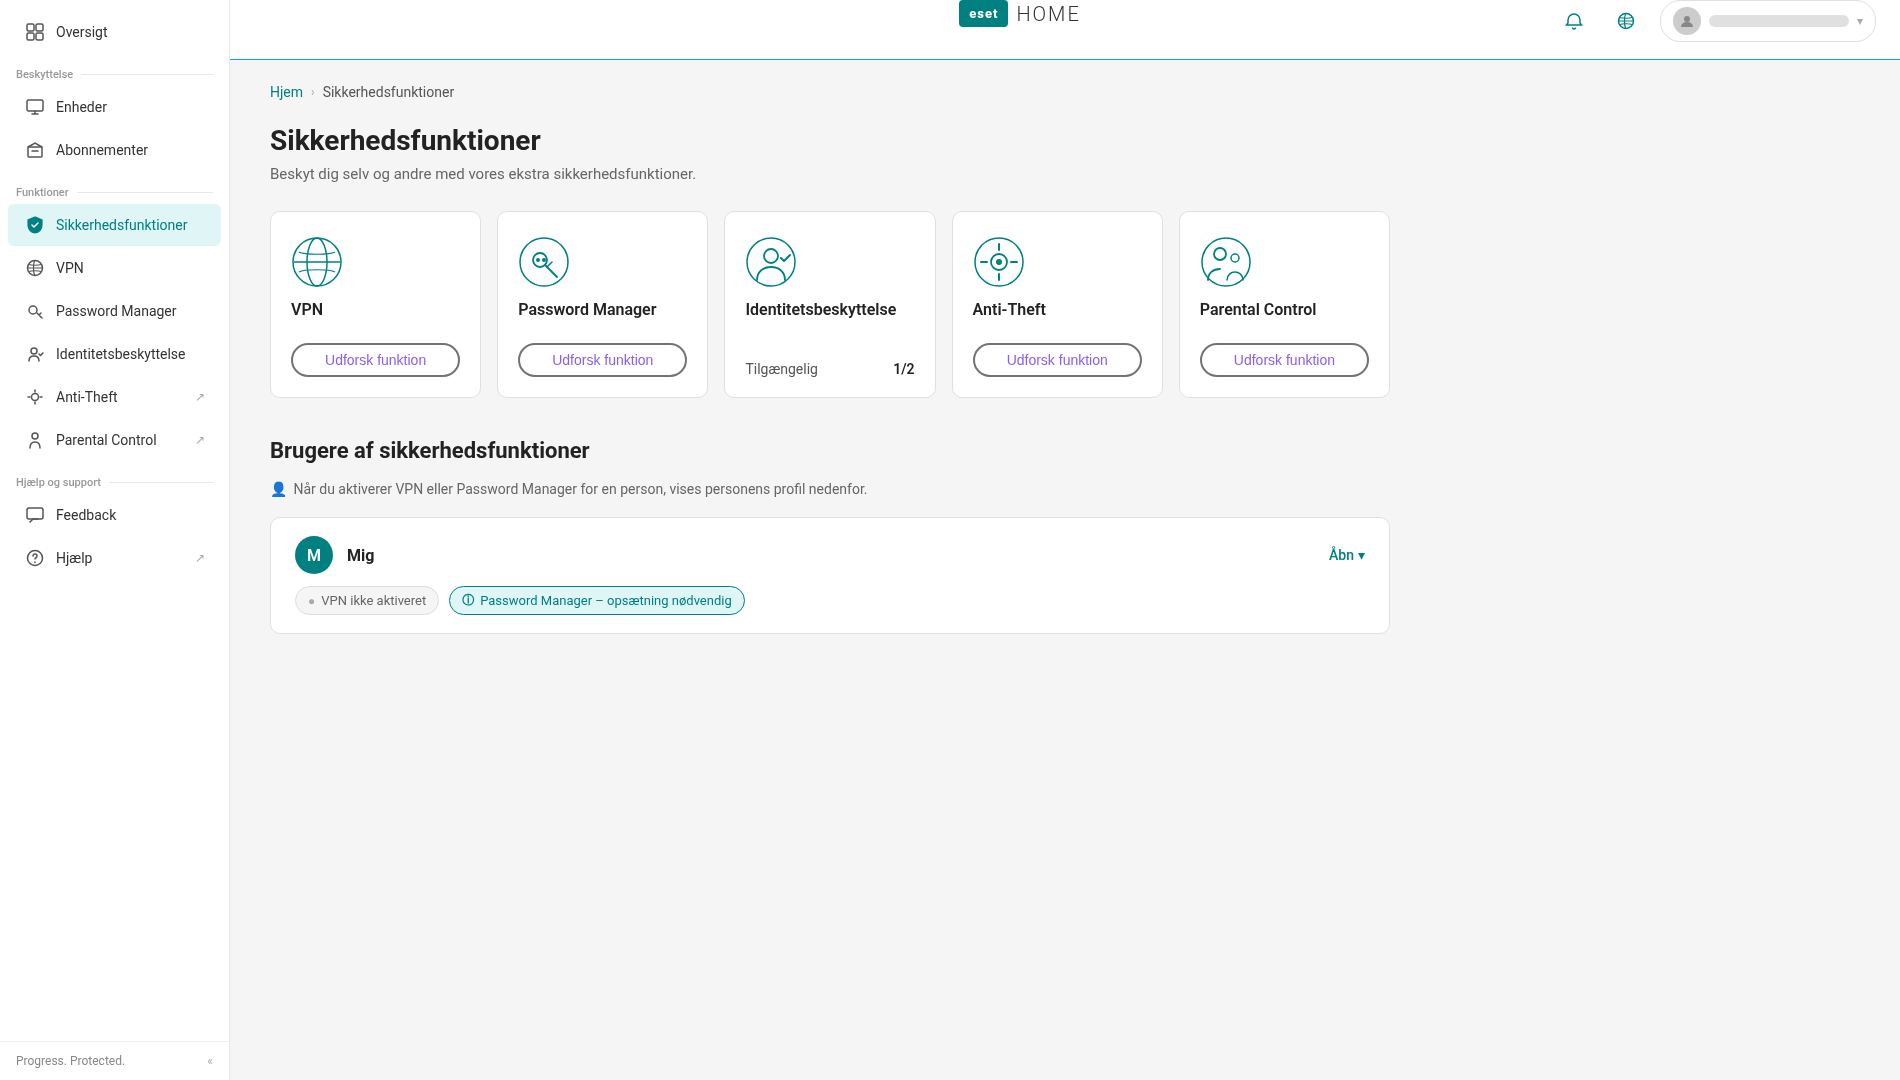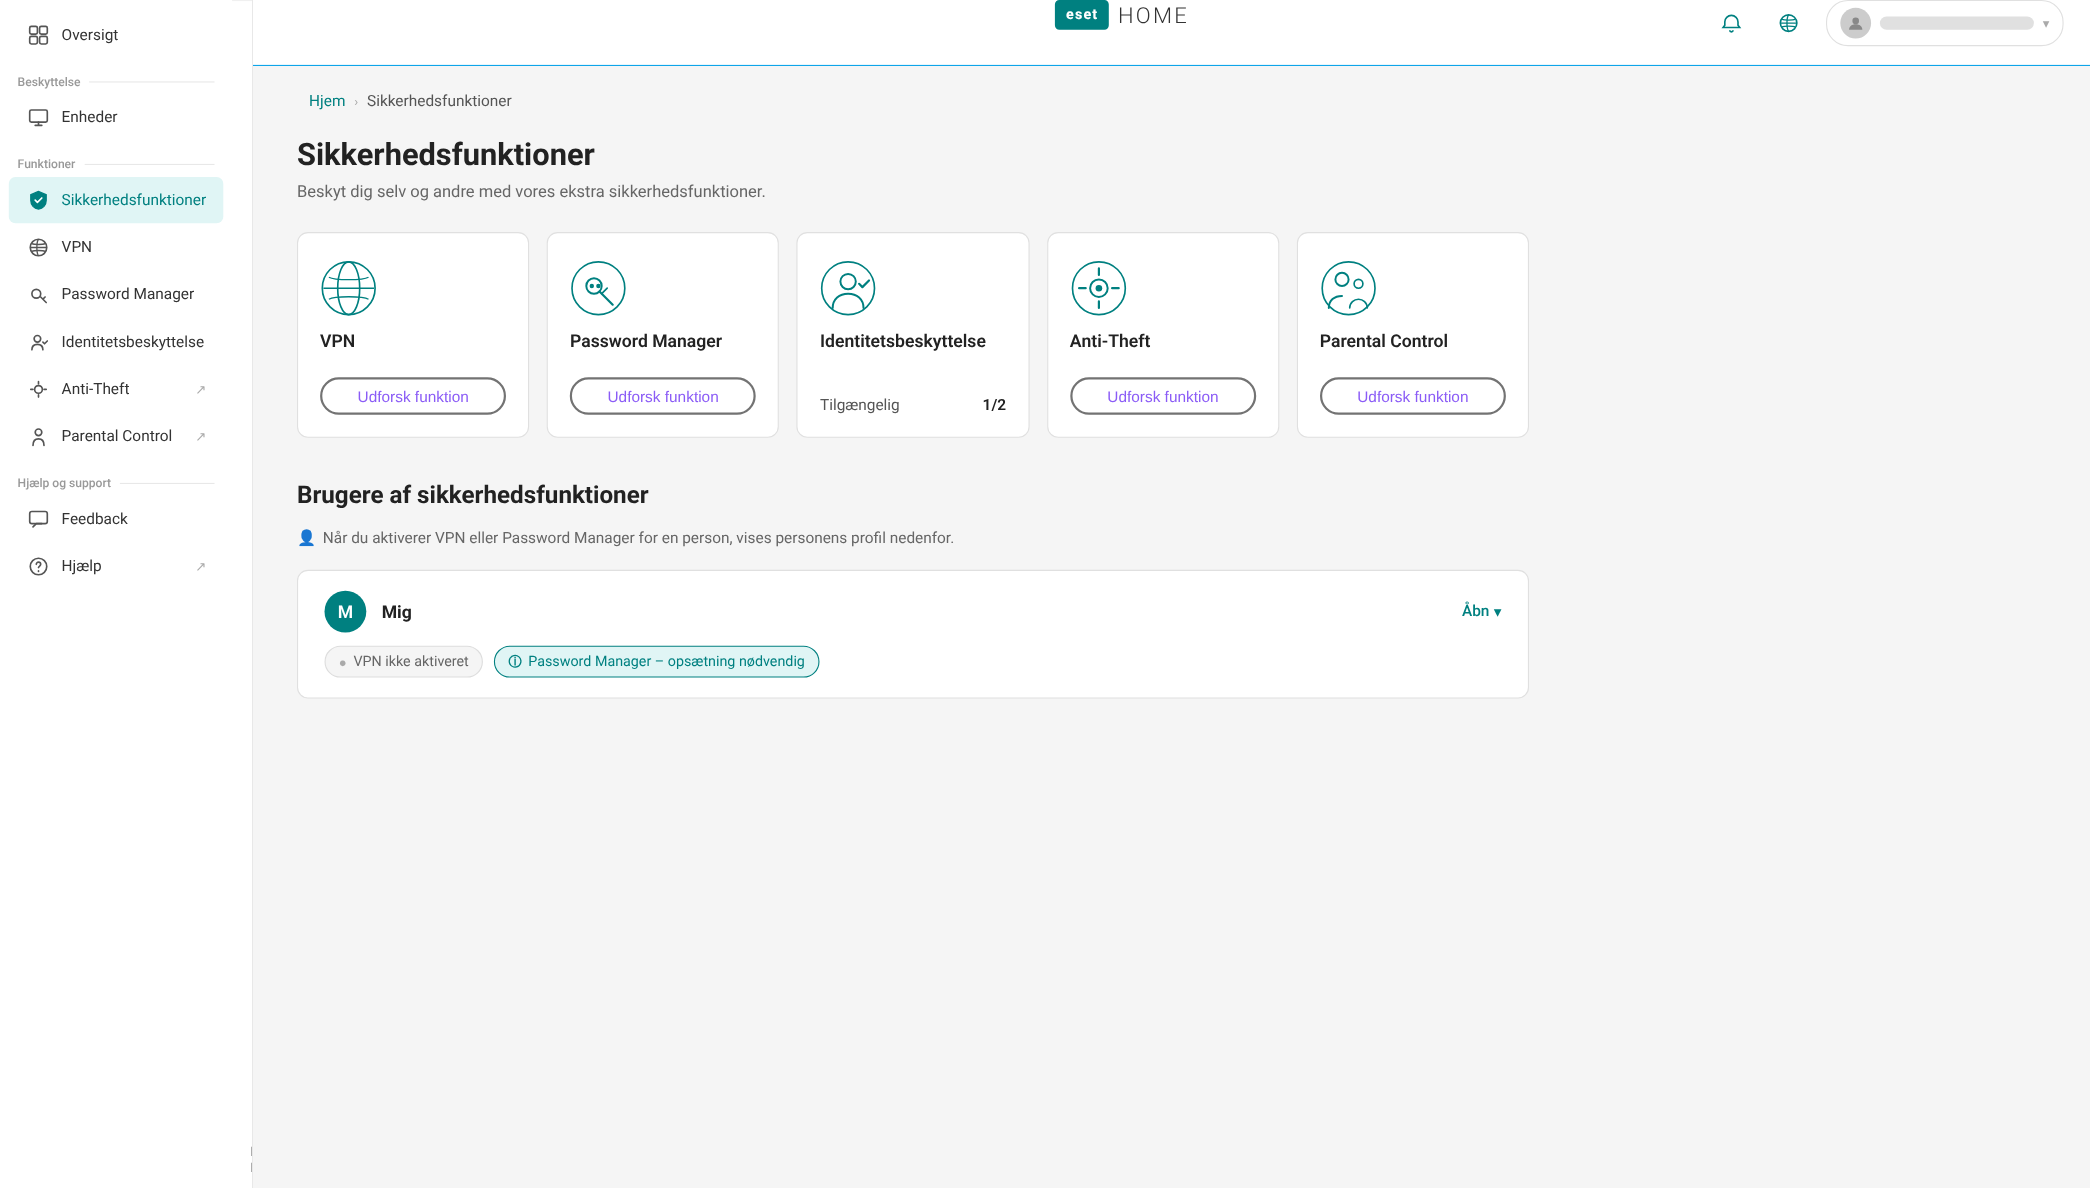--- a/index.html
+++ b/index.html
@@ -2,21 +2,21 @@
 <html><head>
   <meta charset="utf-8">
   <style>
     * { box-sizing: border-box; margin: 0; padding: 0; }
     body { font-family: -apple-system, BlinkMacSystemFont, 'Segoe UI', Roboto, sans-serif; background: #f5f5f5; display: flex; flex-direction: column; height: 100vh; overflow: hidden; }
 
     
     .app-layout { display: flex; height: 100vh; }
 
     
-    .sidebar { width: 230px; background: #fff; border-right: 1px solid #e8e8e8; display: flex; flex-shrink: 0; overflow-y: auto; }
+    .sidebar { width: 230px; background: #fff; border-right: 1px solid #e8e8e8; display: flex; flex-direction: column; flex-shrink: 0; overflow-y: auto; }
     .sidebar-nav { flex: 1; padding: 10px 0; }
     .sidebar-section-label { font-size: 11px; color: #999; padding: 14px 16px 4px 16px; font-weight: 500; display: flex; align-items: center; gap: 8px; }
     .sidebar-section-label::after { content: ''; flex: 1; height: 1px; background: #e8e8e8; }
     .sidebar-item { display: flex; align-items: center; gap: 10px; padding: 10px 16px; cursor: pointer; font-size: 14px; color: #333; border-radius: 6px; margin: 1px 8px; position: relative; }
     .sidebar-item.active { background: #e0f5f5; color: #008080; }
     .sidebar-item.active .sidebar-icon { color: #008080; }
     .sidebar-icon { width: 22px; height: 22px; color: #555; flex-shrink: 0; display: flex; align-items: center; justify-content: center; }
     .sidebar-item .ext-icon { margin-left: auto; color: #aaa; font-size: 12px; }
     .sidebar-footer { padding: 12px 16px; font-size: 12px; color: #888; display: flex; align-items: flex-end; justify-content: space-between; border-top: 1px solid #f0f0f0; }
 
@@ -29,21 +29,21 @@
     .topbar-icon-btn { width: 36px; height: 36px; border-radius: 50%; border: none; background: none; cursor: pointer; display: flex; align-items: center; justify-content: center; color: #008080; font-size: 18px; }
     .topbar-user { display: flex; align-items: center; gap: 8px; padding: 6px 12px; border-radius: 20px; border: 1px solid #e0e0e0; cursor: pointer; }
     .topbar-user-icon { width: 28px; height: 28px; border-radius: 50%; background: #ccc; display: flex; align-items: center; justify-content: center; color: white; font-size: 14px; }
     .topbar-user-email { font-size: 13px; color: #888; max-width: 150px; overflow: hidden; text-overflow: ellipsis; white-space: nowrap; background: #e0e0e0; height: 12px; border-radius: 6px; width: 140px; }
 
     
     .main-content { flex: 1; overflow-y: auto; background: #f5f5f5; }
     .content-inner { padding: 24px 40px; max-width: 1200px; }
 
     
-    .breadcrumb { display: flex; align-items: center; gap: 8px; font-size: 14px; margin-bottom: 24px; margin-left: 11px; }
+    .breadcrumb { display: flex; align-items: center; gap: 8px; font-size: 14px; margin-bottom: 24px; }
     .breadcrumb-link { color: #008080; cursor: pointer; text-decoration: none; }
     .breadcrumb-sep { color: #aaa; font-size: 12px; }
     .breadcrumb-current { color: #555; }
 
     
     .page-title { font-size: 28px; font-weight: 700; color: #222; margin-bottom: 8px; }
     .page-subtitle { font-size: 15px; color: #666; margin-bottom: 28px; }
 
     
     .feature-cards { display: flex; gap: 16px; margin-bottom: 40px; flex-wrap: wrap; }
@@ -102,20 +102,29 @@
       <div class="sidebar-item">
         <span class="sidebar-icon">
           <svg width="20" height="20" viewBox="0 0 20 20" fill="none">
               <rect x="2" y="3" width="16" height="11" rx="1.5" stroke="#555" stroke-width="1.5"></rect>
               <path d="M7 17h6M10 14v3" stroke="#555" stroke-width="1.5" stroke-linecap="round"></path>
             </svg>
         </span>
         <span>Enheder</span>
       </div>
 
+      <div class="sidebar-item">
+        <span class="sidebar-icon">
+          <svg width="20" height="20" viewBox="0 0 20 20" fill="none">
+              <rect x="3" y="7" width="14" height="10" rx="1" stroke="#555" stroke-width="1.5"></rect>
+              <path d="M3 7l7-4 7 4M7 11h6" stroke="#555" stroke-width="1.5" stroke-linecap="round"></path>
+            </svg>
+        </span>
+        <span>Abonnementer</span>
+      </div>
 
       <div class="sidebar-section-label">
         <span>Funktioner</span>
       </div>
 
       <div class="sidebar-item active">
         <span class="sidebar-icon">
           <svg width="20" height="20" viewBox="0 0 20 20" fill="none">
               <path d="M10 2L3 5v5c0 4.5 3 7.5 7 8 4-0.5 7-3.5 7-8V5L10 2z" fill="#008080" stroke="#008080" stroke-width="1.2"></path>
               <path d="M7 10l2 2 4-4" stroke="white" stroke-width="1.5" stroke-linecap="round" stroke-linejoin="round"></path>

